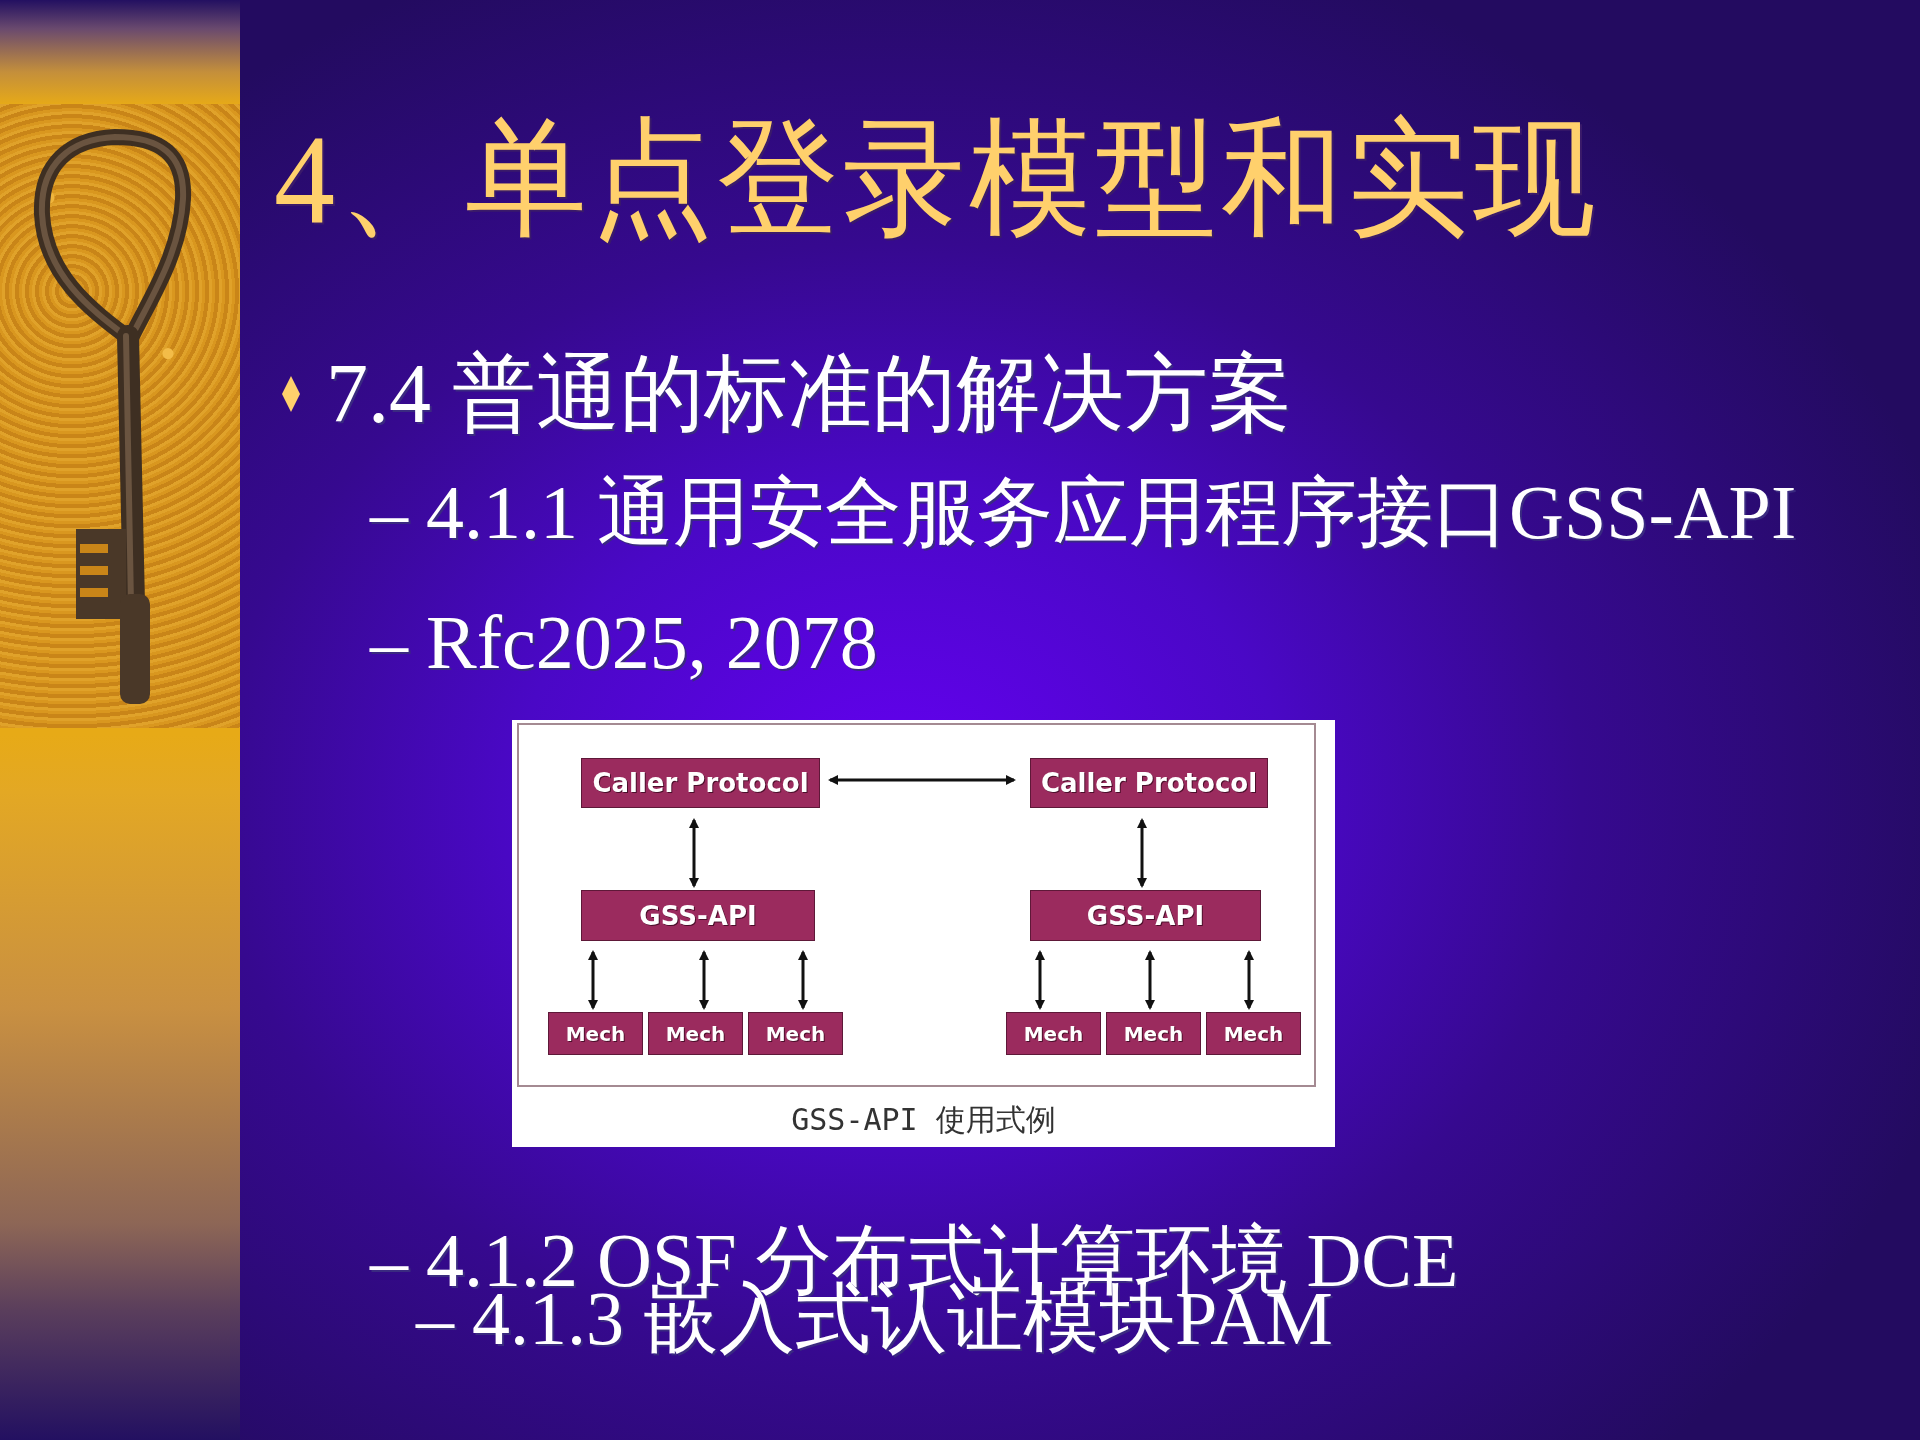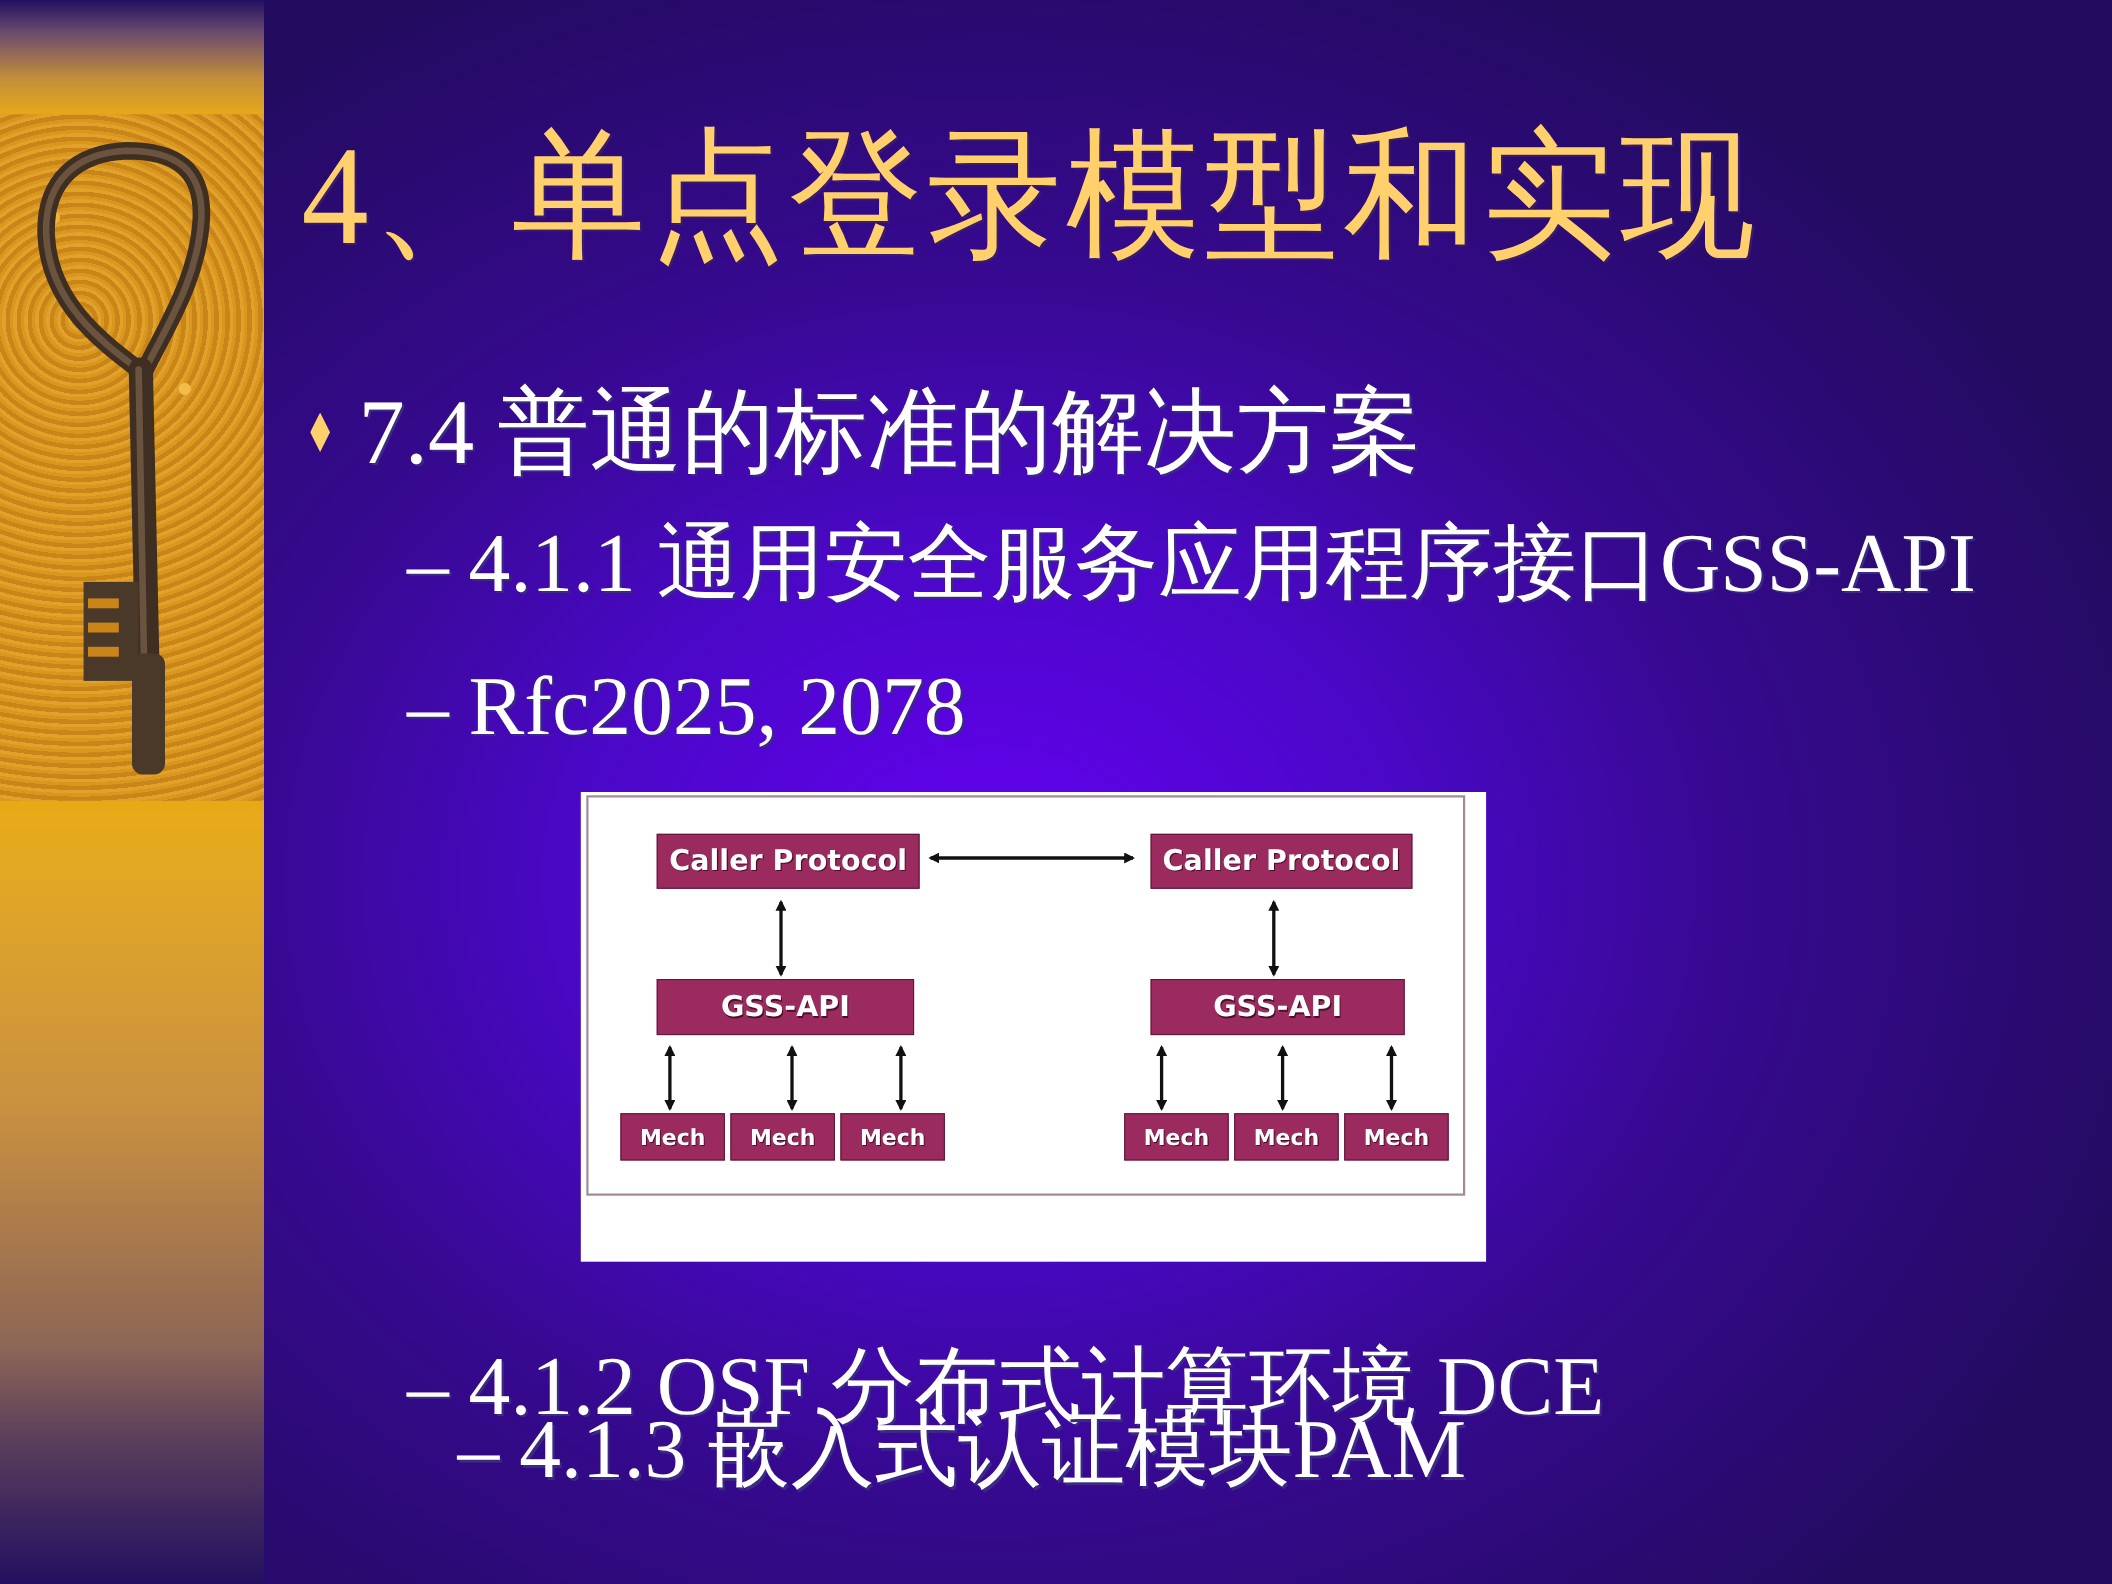--- a/index.html
+++ b/index.html
@@ -19,21 +19,21 @@
   .keyimg svg { position:absolute; left:0; top:0; }
   .title { position:absolute; left:274px; top:118px; font-size:122px; color:#FFD06C; white-space:nowrap;
            letter-spacing:4px; text-shadow:2px 2px 0 #3A1A6A; line-height:1; transform:scaleY(1.05); }
   .lvl1 { position:absolute; left:282px; top:352px; font-size:84px; color:#FFFFFF; white-space:nowrap; line-height:1;
           text-shadow:2px 2px 0 #3A2A80; }
   .lvl1 .bullet { display:inline-block; width:18px; height:36px; background:#FFD06C; transform:translateY(-10px);
                   clip-path: polygon(50% 0, 100% 50%, 50% 100%, 0 50%); margin-right:26px; }
   .lvl2 { position:absolute; left:370px; font-size:76px; color:#FFFFFF; white-space:nowrap; line-height:1;
           text-shadow:2px 2px 0 #3A2A80; }
   .lvl2 .dash { margin-right:18px; }
-  .diagram { position:absolute; left:512px; top:720px; width:823px; height:427px; background:#FFFFFF;margin-left:16px; }
+  .diagram { position:absolute; left:512px; top:720px; width:823px; height:427px; background:#FFFFFF; }
   .frame { position:absolute; left:5px; top:3px; width:799px; height:364px; border:2px solid #A48A92; box-sizing:border-box; }
   .box { position:absolute; background:#9B2B5E; border:1px solid #5E1838; color:#FFFFFF; box-sizing:border-box;
          font-family:"DejaVu Sans","Liberation Sans",sans-serif; font-weight:bold; display:flex; align-items:center; justify-content:center;
          text-shadow:1px 1px 0 #4A0F2A; }
   .box.cp { font-size:26px; height:50px; }
   .box.gss { font-size:26px; height:51px;text-align:right; }
   .box.mech { font-size:20px; height:43px; width:95px; }
   .caption { position:absolute; left:0; width:823px; top:380px; text-align:center; font-size:30px; color:#333333;
              font-family:"DejaVu Sans Mono","Liberation Mono",monospace; }
   .arrows { position:absolute; left:0; top:0; }
@@ -106,20 +106,21 @@
   <div class="box gss" style="left:518px; top:170px; width:231px;">GSS-API</div>
 
   <div class="box mech" style="left:36px; top:292px;">Mech</div>
   <div class="box mech" style="left:136px; top:292px;">Mech</div>
   <div class="box mech" style="left:236px; top:292px;">Mech</div>
 
   <div class="box mech" style="left:494px; top:292px;">Mech</div>
   <div class="box mech" style="left:594px; top:292px;">Mech</div>
   <div class="box mech" style="left:694px; top:292px;">Mech</div>
 
+  <div class="caption">GSS-API 使用式例</div>
 </div>
 
 <div class="lvl2" style="top:1222px;">
   <span class="dash">–</span><span>4.1.2 OSF 分布式计算环境 DCE</span>
 </div>
 <div class="lvl2" style="top:1280px;margin-left:46px;">
   <span class="dash">–</span><span>4.1.3 嵌入式认证模块PAM</span>
 </div>
 
 </body></html>

